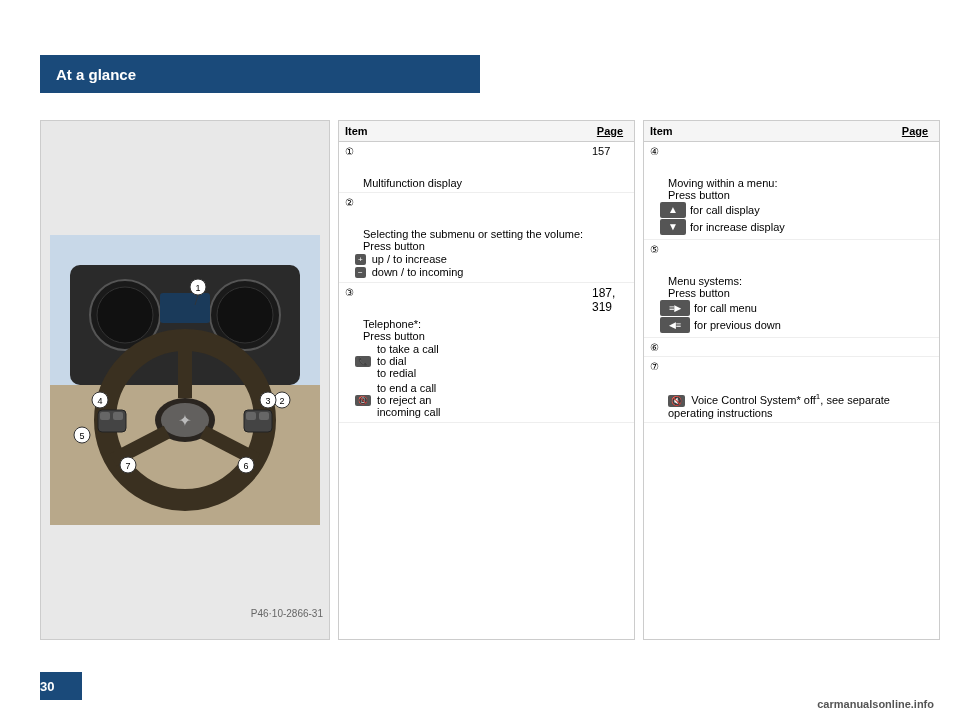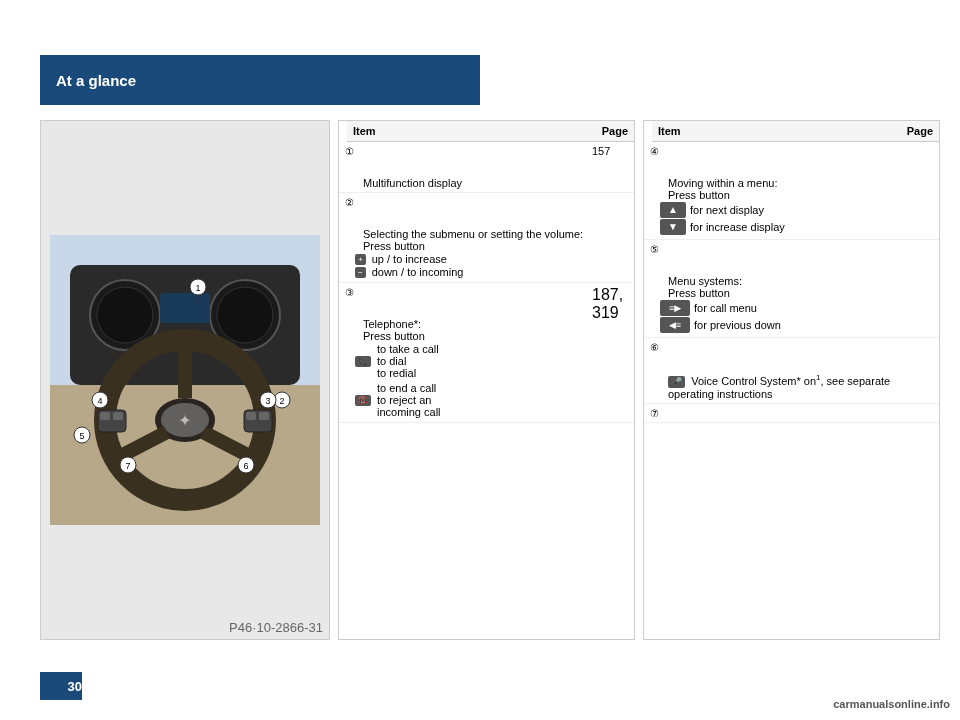--- a/index.html
+++ b/index.html
@@ -13,21 +13,21 @@
       overflow: hidden;
       position: relative;
     }
 
     
     .header-bar {
       position: absolute;
       top: 55px;
       left: 40px;
       width: 440px;
-      height: 50px;
+      height: 38px;
       background: #1a4a7a;
       display: flex;
       align-items: center;
       padding-left: 16px;
     }
 
     .header-title {
       color: #fff;
       font-size: 15px;
       font-weight: bold;
@@ -70,25 +70,24 @@
       border: 1px solid #ccc;
       font-size: 11px;
     }
 
     .table-header {
       display: flex;
       border-bottom: 1px solid #ccc;
       background: #f5f5f5;
       font-weight: bold;
       padding: 4px 6px;
-      margin-left: 8px;
     }
 
     .col-item { flex: 1; }
-    .col-page { width: 36px; text-align: right; }
+    .col-page { width: 36px; text-align: center; text-decoration: underline; }
 
     .table-row {
       padding: 3px 6px;
       border-bottom: 1px solid #eee;
       display: flex;
       align-items: flex-start;
     }
 
     .row-num {
       width: 16px;
@@ -113,42 +112,42 @@
     
     .page-num-box {
       position: absolute;
       bottom: 20px;
       left: 40px;
       width: 42px;
       height: 28px;
       background: #1a4a7a;
       display: flex;
       align-items: center;
-      justify-content: flex-end;
+      justify-content: flex-start;
       color: #fff;
       font-size: 13px;
       font-weight: bold;
     }
 
     
     .watermark {
       position: absolute;
       bottom: 10px;
-      right: 10px;
+      right: 26px;
       font-size: 11px;
       color: #555;
       font-weight: bold;
     }
 
     
     .img-caption {
       position: absolute;
-      bottom: 4px;
+      bottom: 20px;
       right: 6px;
-      font-size: 13px;
+      font-size: 10px;
       color: #666;
     }
 
     
     .sw-svg {
       width: 270px;
       height: 290px;
     }
 
     .indent-block {
@@ -268,21 +267,21 @@
         </div>
       </div>
     </div>
 
     <div class="table-row" style="flex-direction:column; padding: 3px 6px;">
       <div style="display:flex; width:100%;">
         <span class="row-num">③</span>
         <span class="row-content">
           Telephone*:<br>Press button
         </span>
-        <span class="row-page" style="white-space:pre-line; font-size:16px;">187,
+        <span class="row-page" style="white-space:pre-line; font-size:12px;">187,
 319</span>
       </div>
       <div class="indent-block">
         <div class="icon-row">
           <span class="small-icon">📞</span>
           <span>to take a call<br>to dial<br>to redial</span>
         </div>
         <div class="icon-row" style="margin-top:3px;">
           <span class="small-icon">📵</span>
           <span>to end a call<br>to reject an<br>incoming call</span>
@@ -301,21 +300,21 @@
       <div style="display:flex; width:100%;">
         <span class="row-num">④</span>
         <span class="row-content">
           Moving within a menu:<br>Press button
         </span>
         <span class="row-page"></span>
       </div>
       <div class="indent-block">
         <div class="icon-row">
           <span style="display:inline-block; background:#555; width:26px; height:16px; border-radius:2px; text-align:center; line-height:16px; color:white; font-size:10px;">▲</span>
-          <span>for next display</span>
+          <span>for call display</span>
         </div>
         <div class="icon-row">
           <span style="display:inline-block; background:#555; width:26px; height:16px; border-radius:2px; text-align:center; line-height:16px; color:white; font-size:10px;">▼</span>
           <span>for increase display</span>
         </div>
       </div>
     </div>
 
     <div class="table-row" style="flex-direction:column; padding: 3px 6px;">
       <div style="display:flex; width:100%;">
@@ -332,29 +331,29 @@
         </div>
         <div class="icon-row">
           <span style="display:inline-block; background:#555; width:30px; height:16px; border-radius:2px; text-align:center; line-height:16px; color:white; font-size:9px;">◀≡</span>
           <span>for previous down</span>
         </div>
       </div>
     </div>
 
     <div class="table-row">
       <span class="row-num">⑥</span>
-      <span class="row-content">
-        <span style="display:inline-block; background:#555; padding:1px 3px; border-radius:2px; color:white; font-size:9px; margin-right:3px;">🎤</span>
-        Voice Control System* on<sup>1</sup>, see separate operating instructions
-      </span>
       <span class="row-page"></span>
     </div>
 
     <div class="table-row">
       <span class="row-num">⑦</span>
+      <span class="row-content">
+        <span style="display:inline-block; background:#555; padding:1px 3px; border-radius:2px; color:white; font-size:9px; margin-right:3px;">🔇</span>
+        Voice Control System* off<sup>1</sup>, see separate operating instructions
+      </span>
       <span class="row-page"></span>
     </div>
 
   </div>
 
 </div>
 
 <div class="page-num-box">
   <span>30</span>
 </div>

